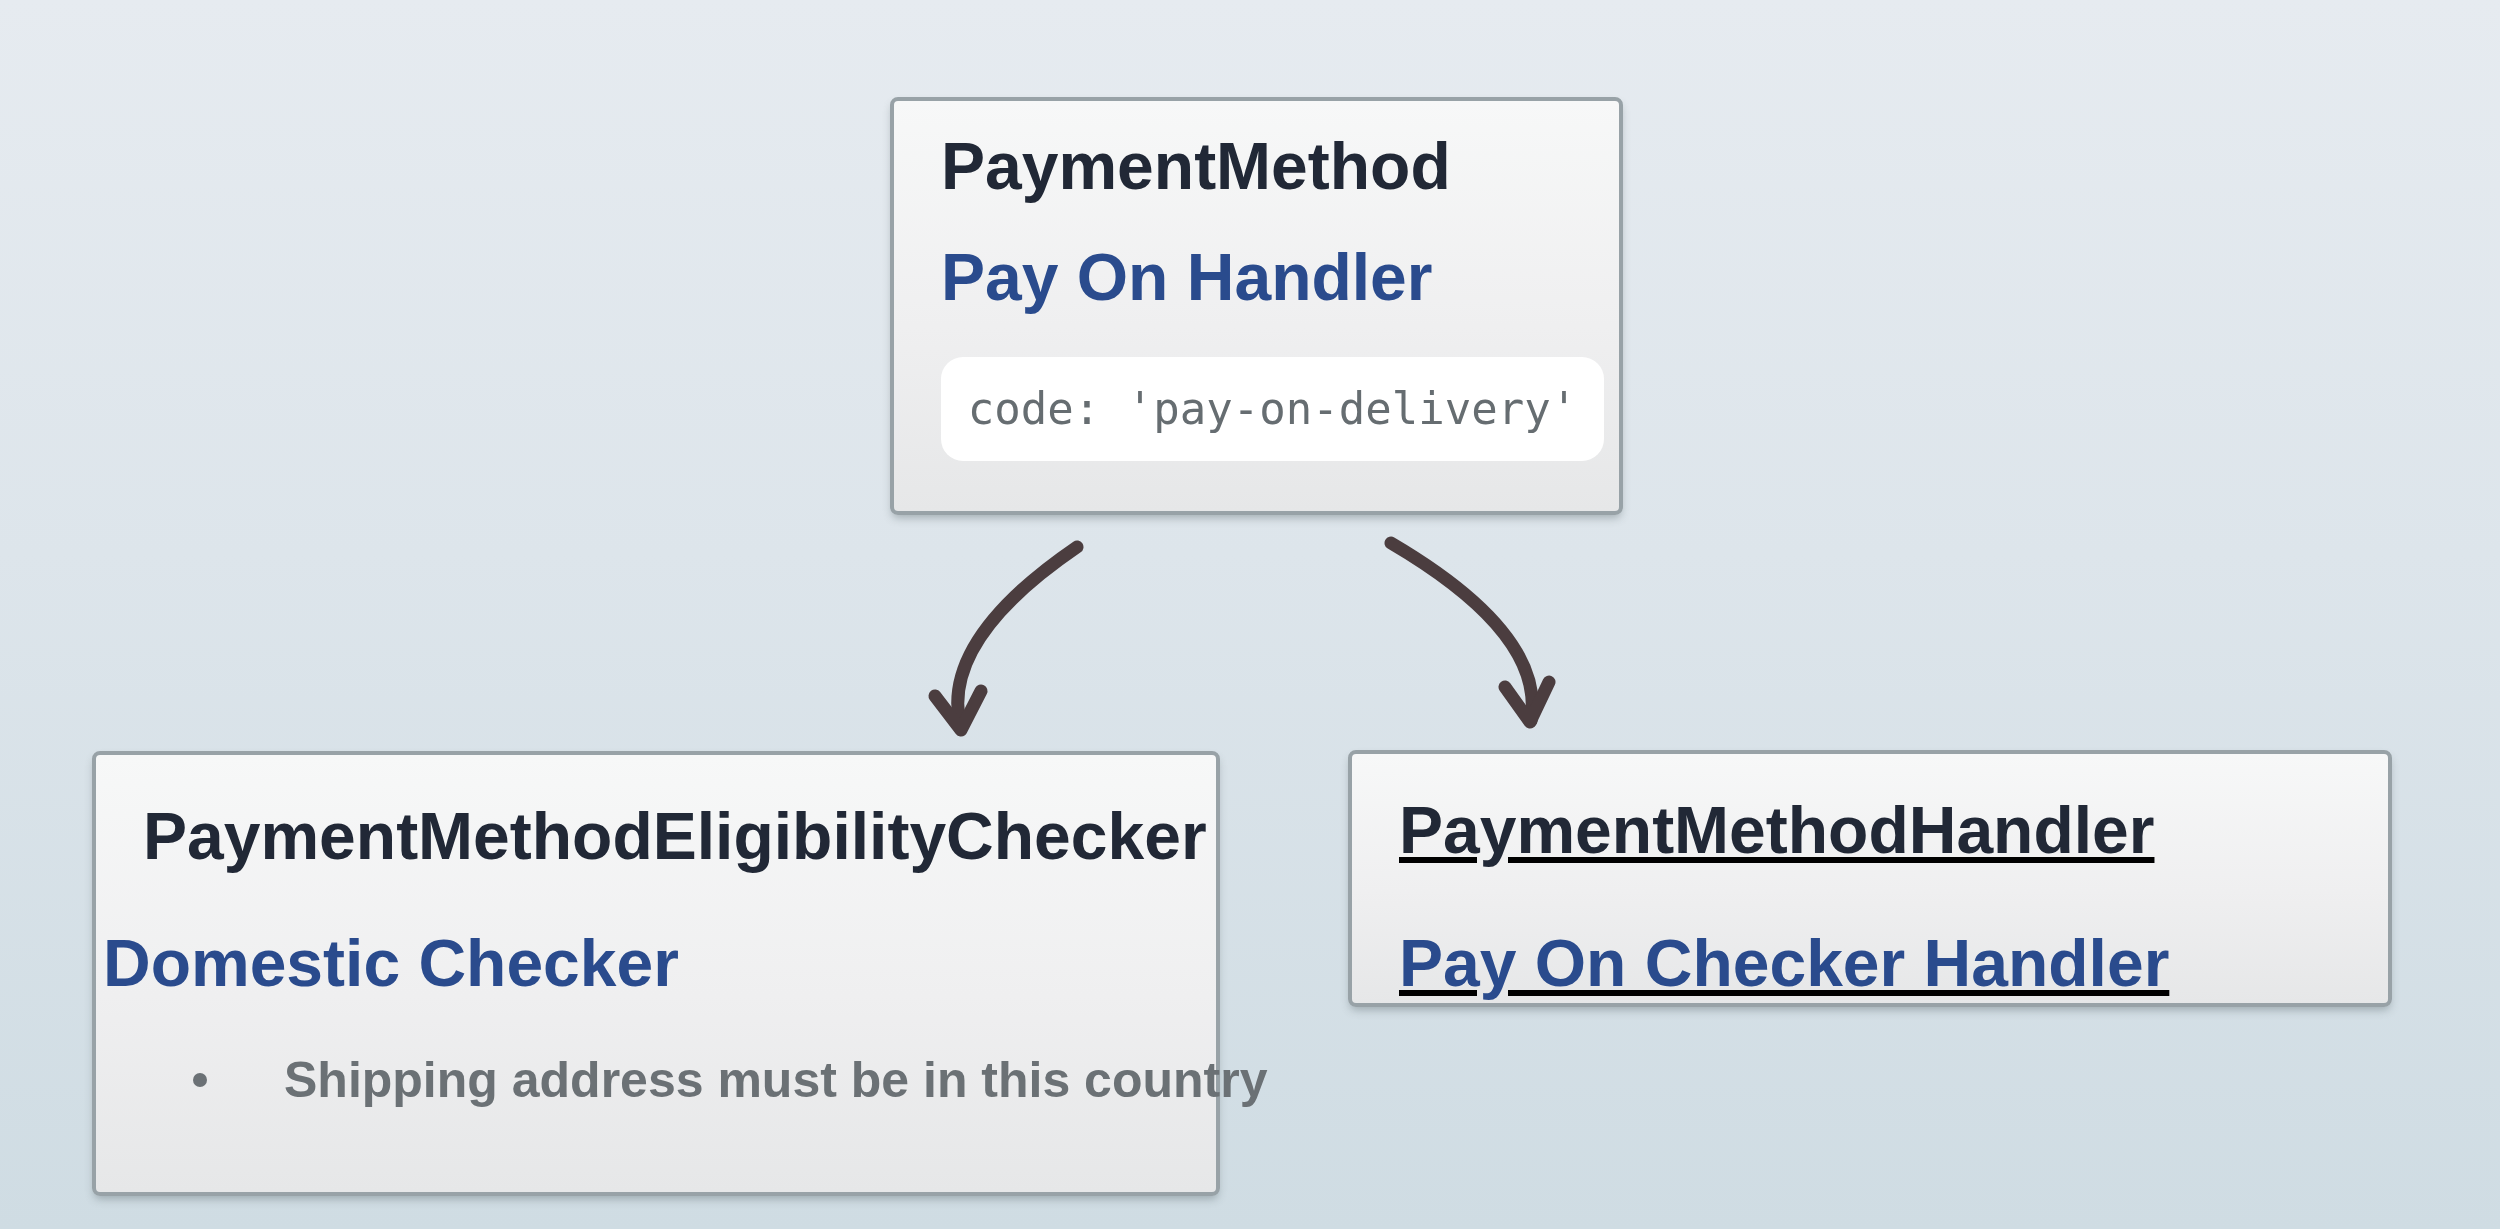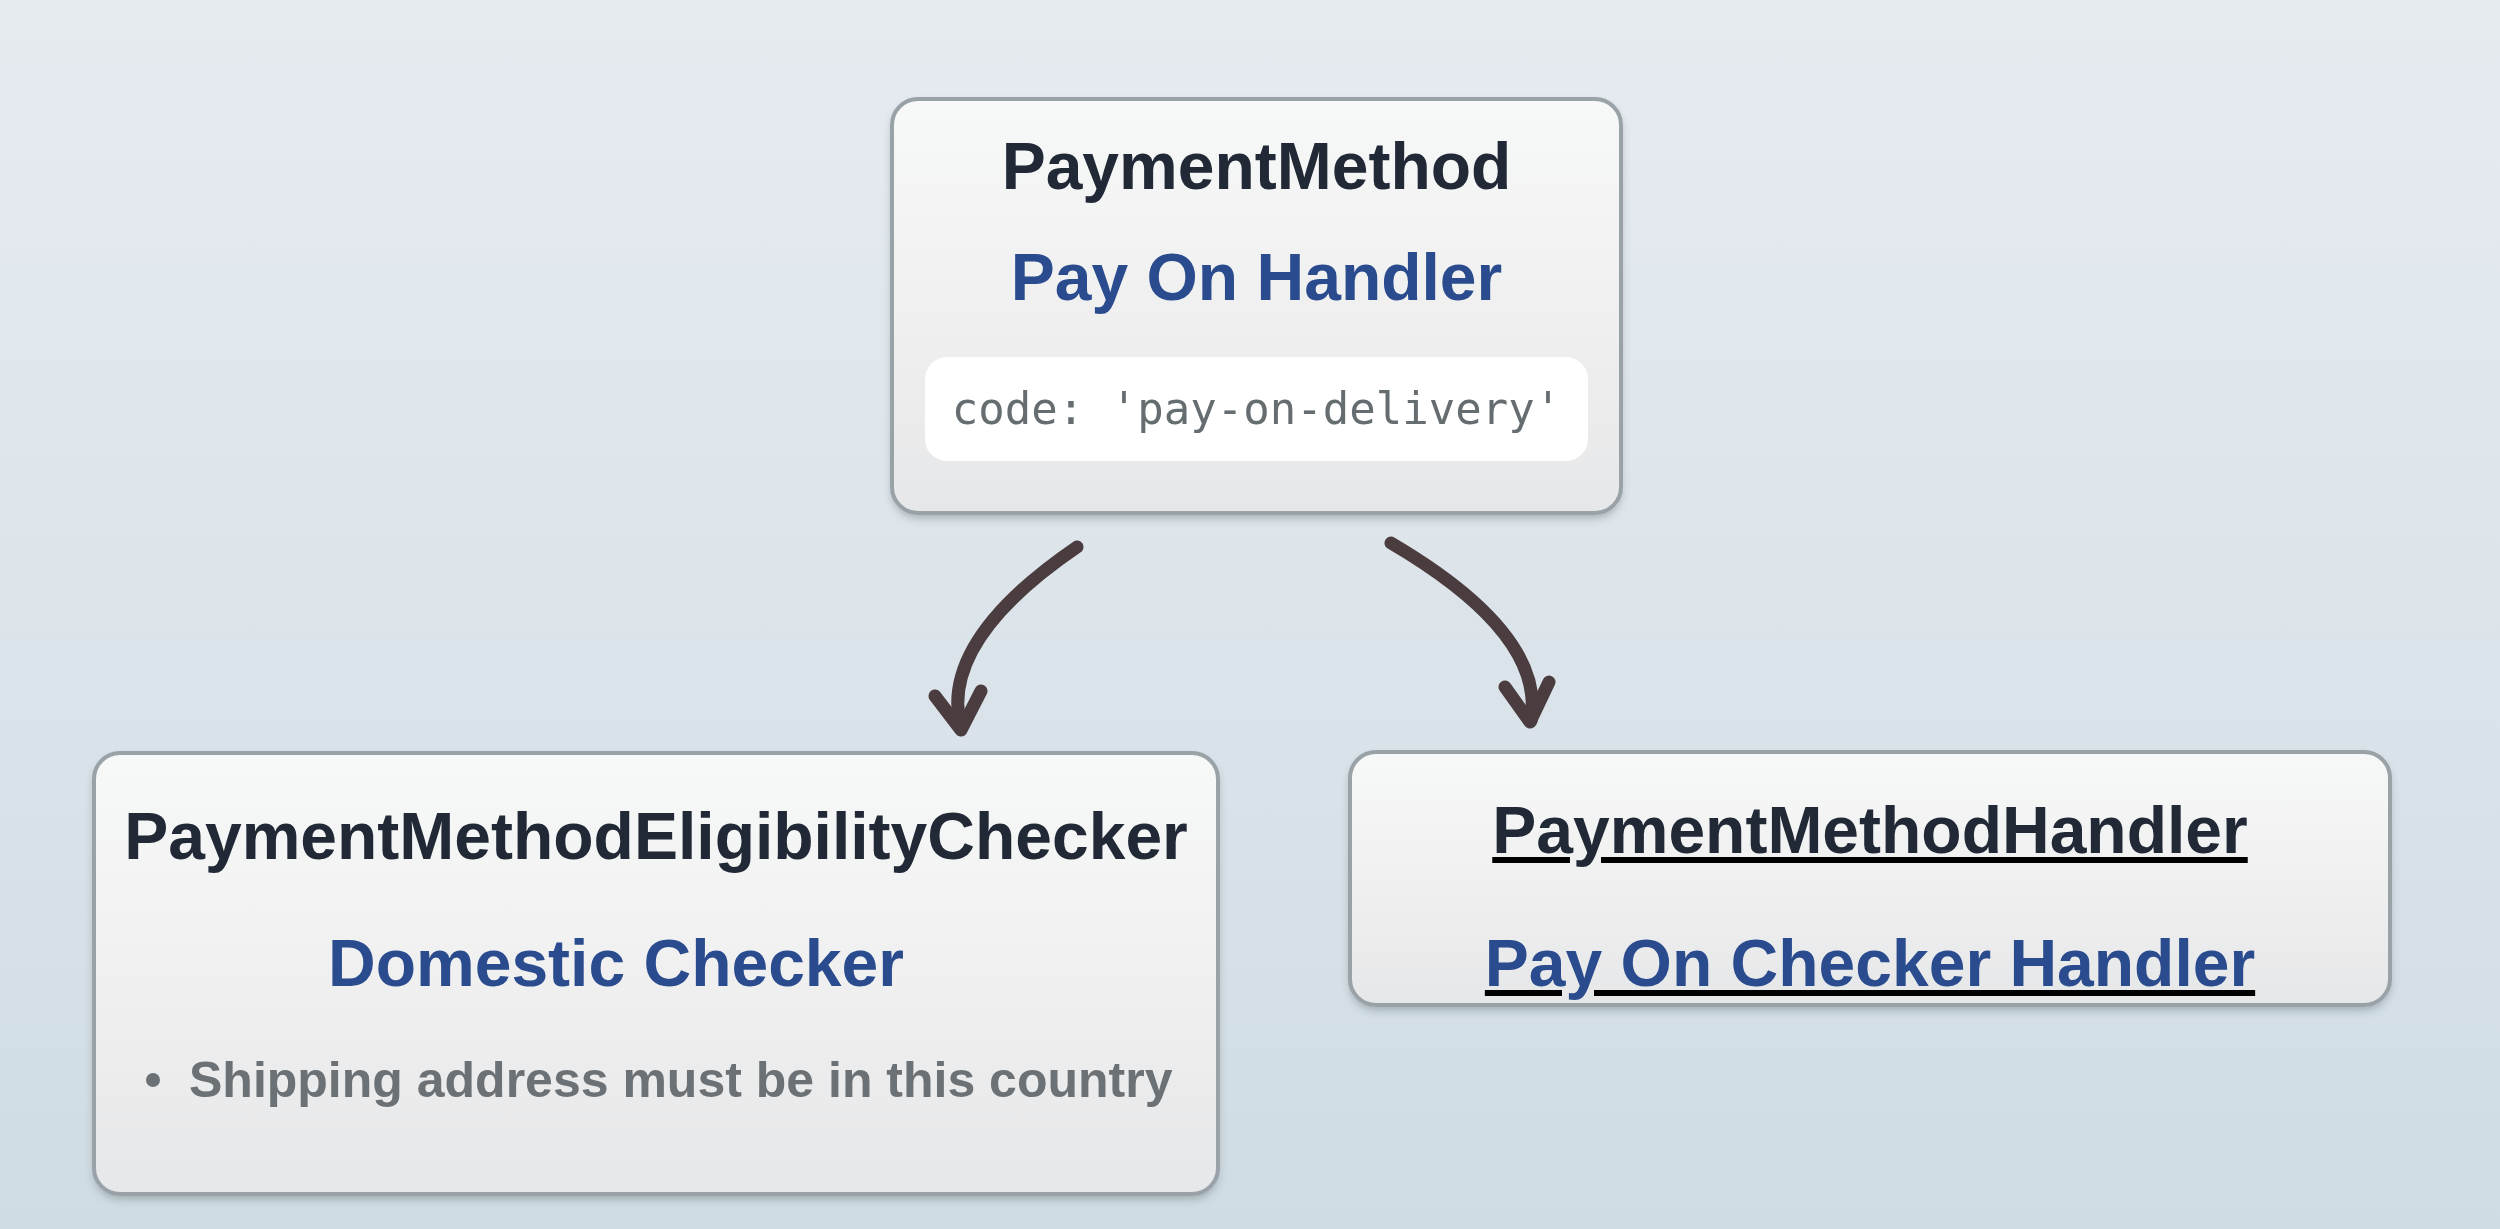--- a/index.html
+++ b/index.html
@@ -23,26 +23,27 @@
   }
   .stage{
     position:relative;
     width:2500px;height:1229px;
     background:linear-gradient(180deg,var(--background-top) 0%,#dde5eb 45%,var(--background-bottom) 100%);
   }
   .node{
     position:absolute;
     box-sizing:border-box;
     border:4px solid var(--node-border);
-    border-radius:28px;
+    border-radius:8px;
     background:linear-gradient(180deg,var(--node-fill-top) 0%,#efeff0 55%,var(--node-fill-bottom) 100%);
     box-shadow:0 5px 8px -2px rgba(96,108,114,0.45);
     display:flex;
     flex-direction:column;
-    align-items:center;
+    align-items:flex-start;
+    padding-left:47px;
   }
   .node-title{
     font-weight:bold;
     font-size:66px;
     line-height:66px;
     color:var(--title-text);
     white-space:nowrap;
   }
   .node-subtitle{
     font-weight:bold;
@@ -73,20 +74,21 @@
   }
   #node-eligibility-checker{left:92px;top:751px;width:1128px;height:445px;}
   #node-eligibility-checker .node-title{margin-top:48px;}
   #node-eligibility-checker .node-subtitle{margin-top:61px;transform:translateX(-40px);}
   .bullet-row{
     align-self:flex-start;
     margin-top:59px;
     margin-left:50px;
     display:flex;
     align-items:center;
+    gap:48px;
   }
   .bullet-dot{
     width:14px;height:14px;
     border-radius:50%;
     background:var(--muted-gray);
     margin-right:29px;
     flex:0 0 auto;
   }
   .bullet-text{
     font-weight:bold;

